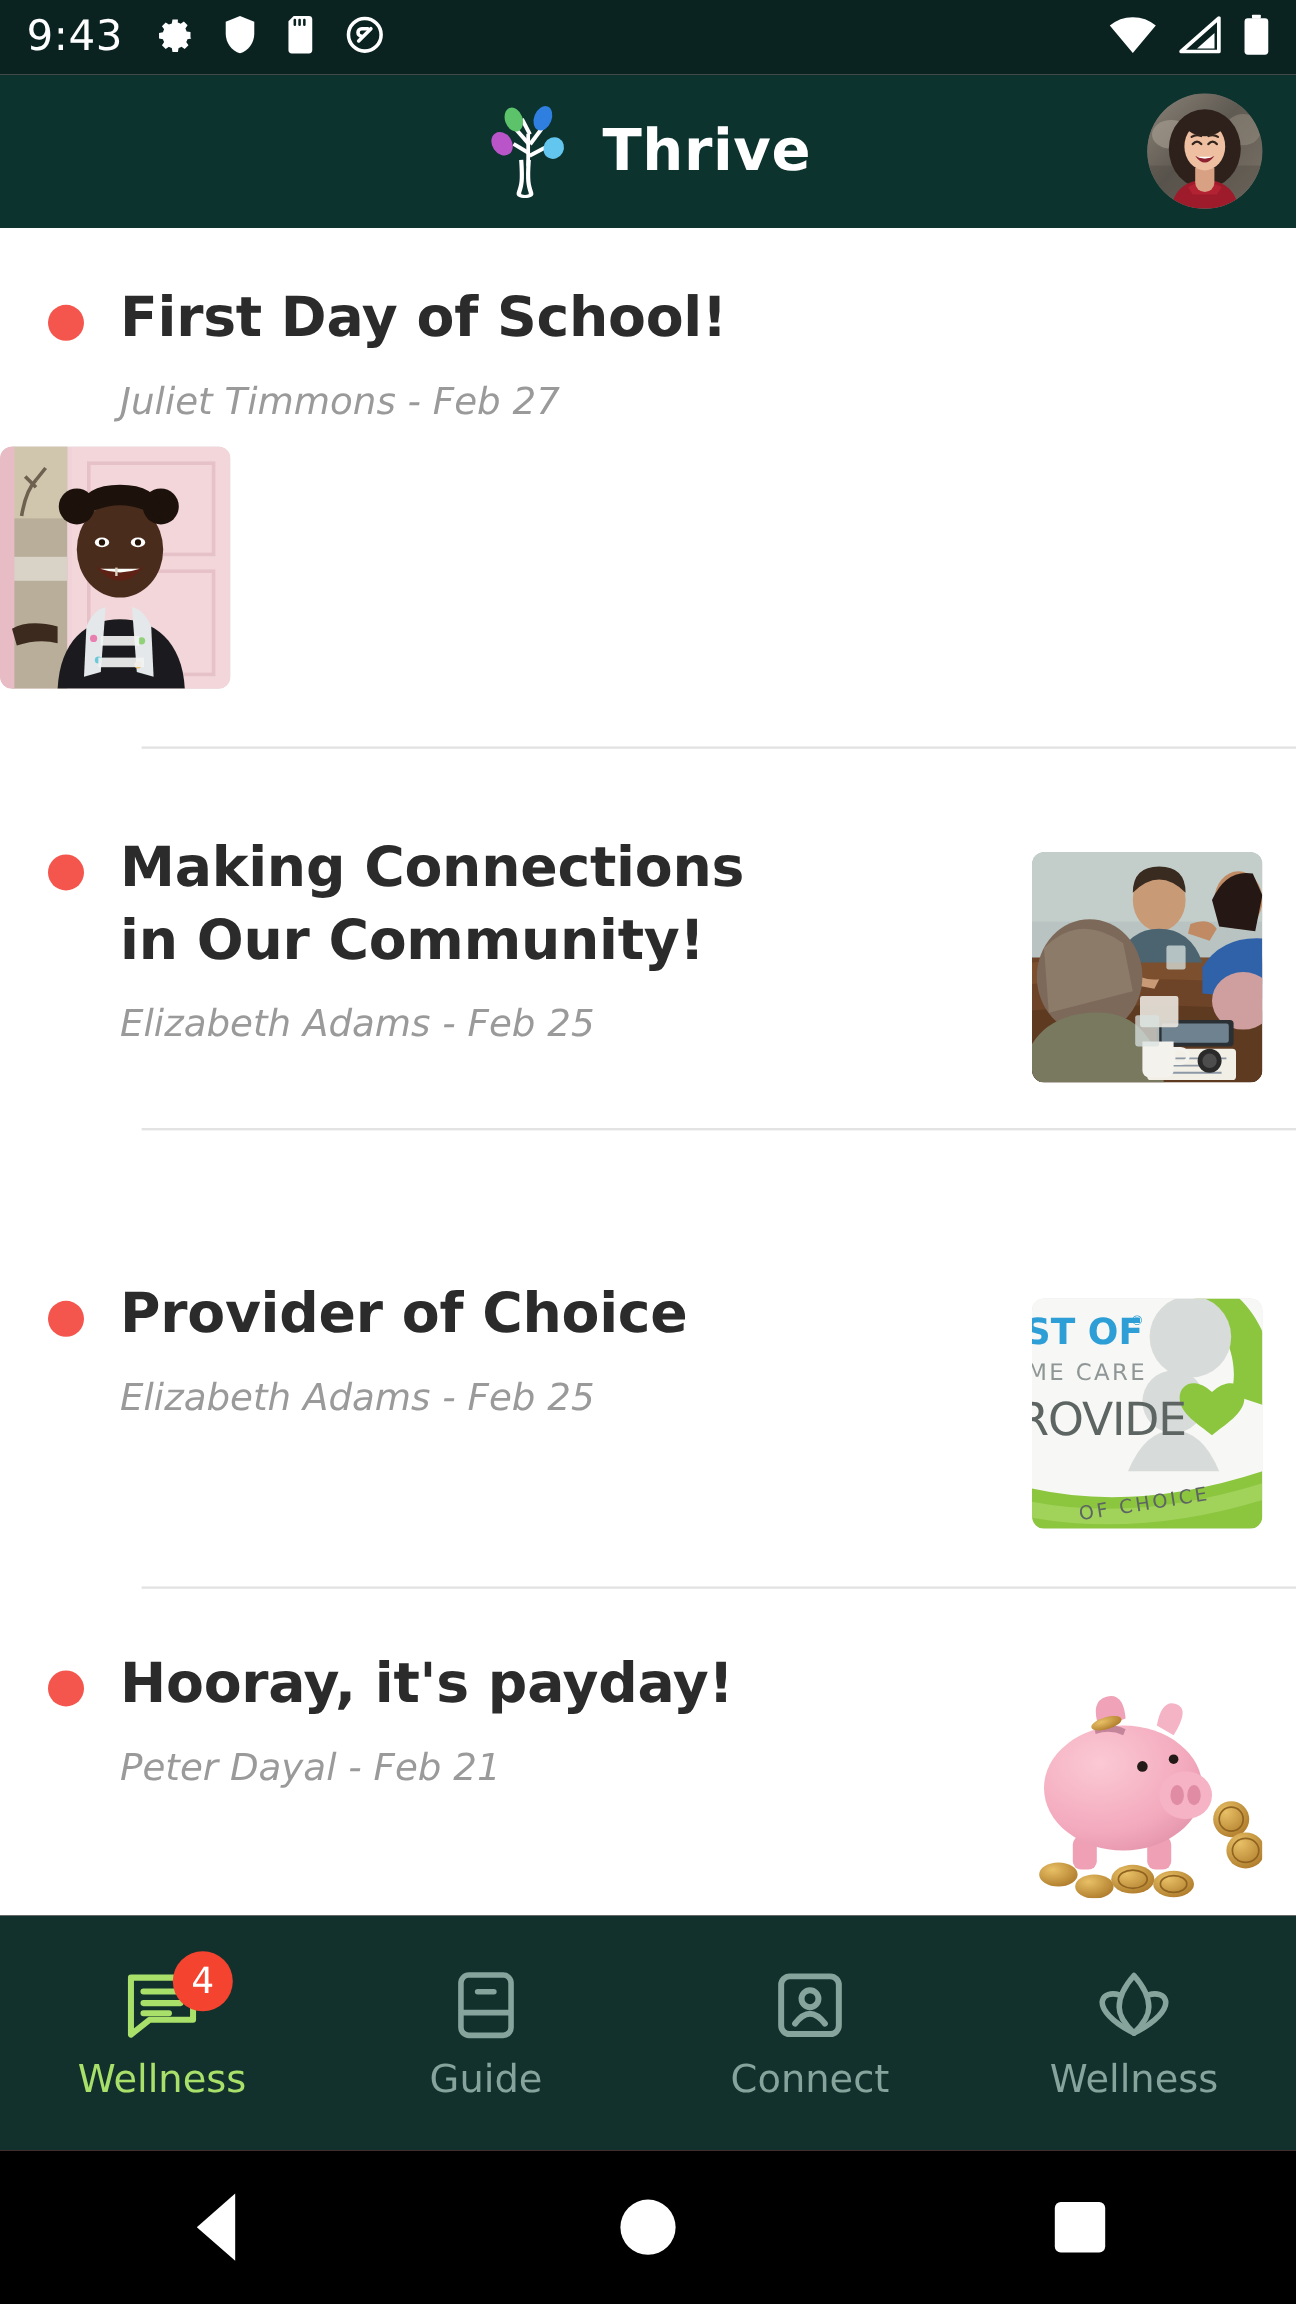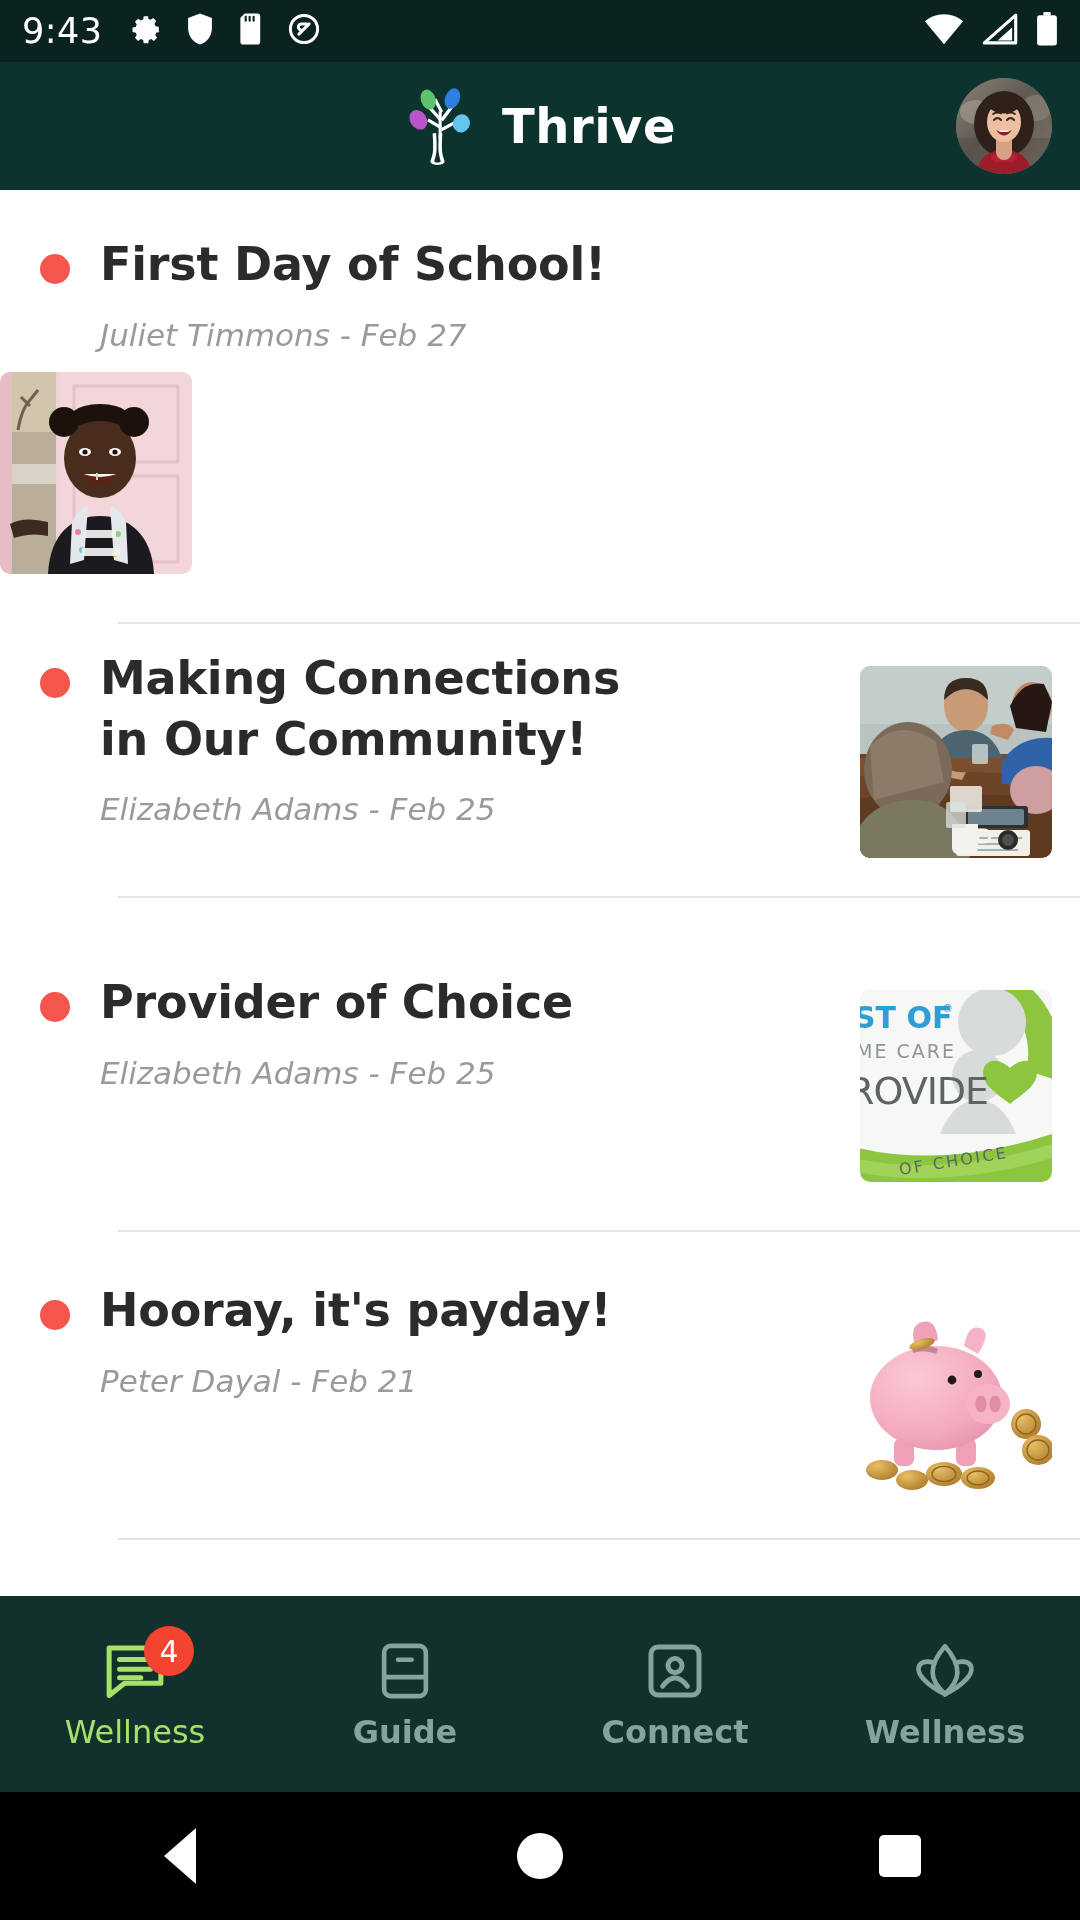--- a/index.html
+++ b/index.html
@@ -67,21 +67,21 @@
     flex:0 0 196px; height:196px; background:#12312c;
     display:flex; align-items:center;
   }
   .nav-item {
     flex:1 1 0; display:flex; flex-direction:column;
     align-items:center; justify-content:center; gap:14px; position:relative;
   }
   .nav-icon-wrap { position:relative; width:70px; height:62px; display:flex; align-items:center; justify-content:center; }
   .nav-label { font-size:32px; line-height:1; }
   .nav-item.active .nav-label { color:#a8e06a; }
-  .nav-item.inactive .nav-label { color:#86a39c;font-weight:bold; }
+  .nav-item.inactive .nav-label { color:#86a39c; }
   .badge {
     position:absolute; top:-14px; right:-24px;
     min-width:50px; height:50px; border-radius:25px; background:#f4432f;
     color:#fff; font-size:30px; display:flex; align-items:center;
     justify-content:center; padding:0 10px;
   }
 
   
   .sysnav {
     flex:0 0 128px; height:128px; background:#000000;
@@ -273,21 +273,21 @@
 
             <path d="M80 100q20 24 40 0q-20 8-40 0z" fill="#5e2115"></path>
             <path d="M83.5 102q16.5 6 33 0z" fill="#fbfbf7"></path>
             <rect x="96" y="101" width="2" height="7" fill="#d9d2c4"></rect>
           </g>
         </svg>
       </div>
     </div>
     <div class="divider" style="margin-top:48px;"></div>
 
-    <div class="msg" style="padding-top:24px;">
+    <div class="msg" style="padding-top:68px;">
       <div class="msg-left">
         <span class="dot"></span>
         <div class="msg-text">
           <div class="msg-title" style="max-width:560px;">Making Connections in Our Community!</div>
           <div class="msg-meta">Elizabeth Adams - Feb 25</div>
         </div>
       </div>
       <div class="thumb" style="height:192px;">
         <svg width="192" height="192" viewBox="0 0 192 192">
           <defs>
@@ -332,21 +332,21 @@
             <rect x="86" y="136" width="20" height="26" rx="2" fill="#d8e2e0" opacity="0.75"></rect>
             <rect x="112" y="78" width="16" height="20" rx="2" fill="#d8e2e0" opacity="0.75"></rect>
             <circle cx="148" cy="174" r="10" fill="#2a2a2a"></circle>
               <circle cx="148" cy="174" r="6" fill="#4d4d4d"></circle>
           </g>
         </svg>
       </div>
     </div>
     <div class="divider" style="margin-top:38px;"></div>
 
-    <div class="msg" style="padding-top:74px;">
+    <div class="msg" style="padding-top:74px;margin-top:48px;">
       <div class="msg-left">
         <span class="dot"></span>
         <div class="msg-text">
           <div class="msg-title">Provider of Choice</div>
           <div class="msg-meta">Elizabeth Adams - Feb 25</div>
         </div>
       </div>
       <div class="thumb" style="height:192px;">
         <svg width="192" height="192" viewBox="0 0 192 192">
           <defs>

